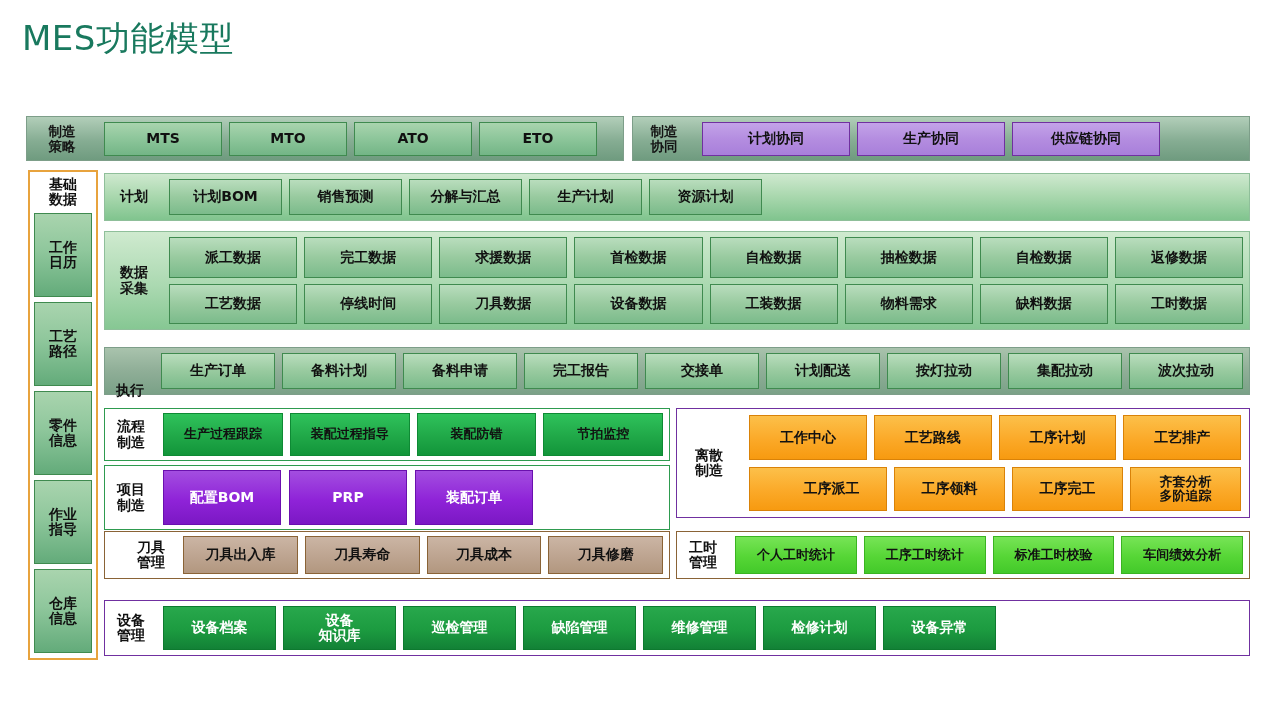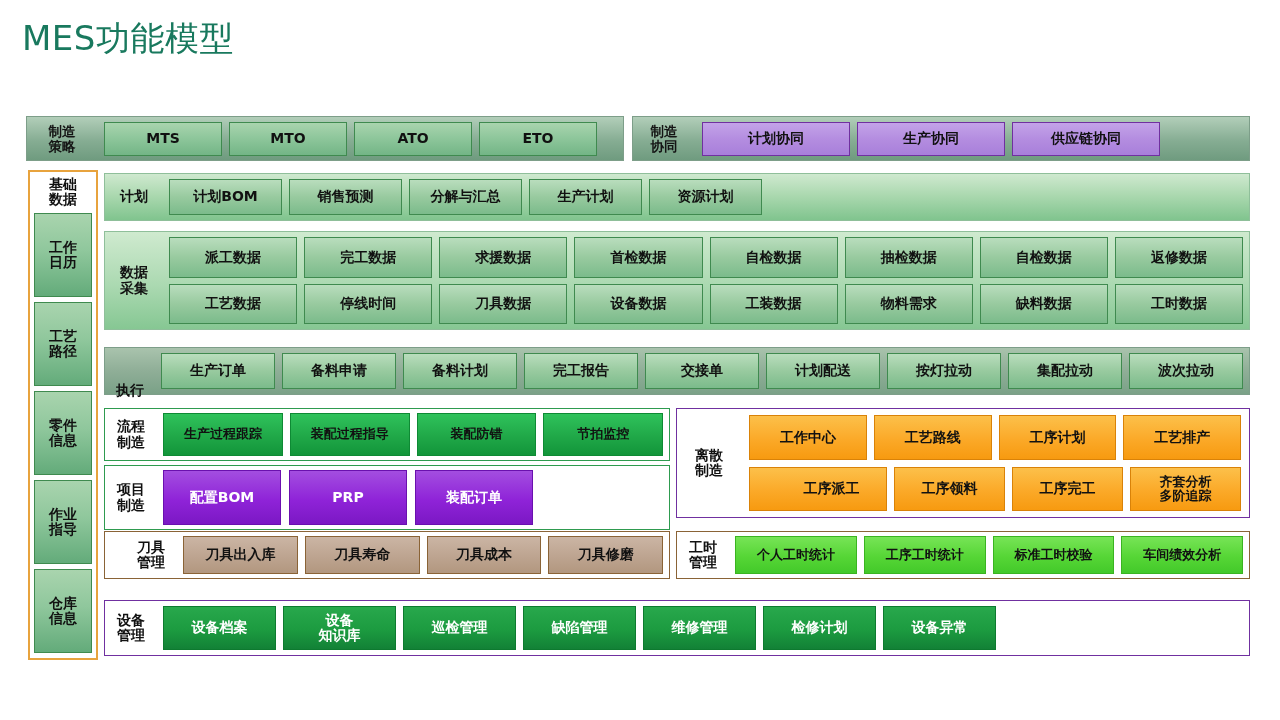--- a/index.html
+++ b/index.html
@@ -214,22 +214,22 @@
       <div class="chip green-mid" style="flex:1;">工时数据</div>
     </div>
   </div>
 </div>
 
 <div class="row bg-exec" style="left:104px; top:347px; width:1146px; height:48px;">
   <div class="row-label" style="width:50px;margin-top:40px;">执行</div>
   <div class="row-body">
     <div class="chip-line">
       <div class="chip green-mid" style="flex:1;">生产订单</div>
+      <div class="chip green-mid" style="flex:1;">备料计划</div>
       <div class="chip green-mid" style="flex:1;">备料申请</div>
-      <div class="chip green-mid" style="flex:1;">备料计划</div>
       <div class="chip green-mid" style="flex:1;">完工报告</div>
       <div class="chip green-mid" style="flex:1;">交接单</div>
       <div class="chip green-mid" style="flex:1;">计划配送</div>
       <div class="chip green-mid" style="flex:1;">按灯拉动</div>
       <div class="chip green-mid" style="flex:1;">集配拉动</div>
       <div class="chip green-mid" style="flex:1;">波次拉动</div>
     </div>
   </div>
 </div>
 

